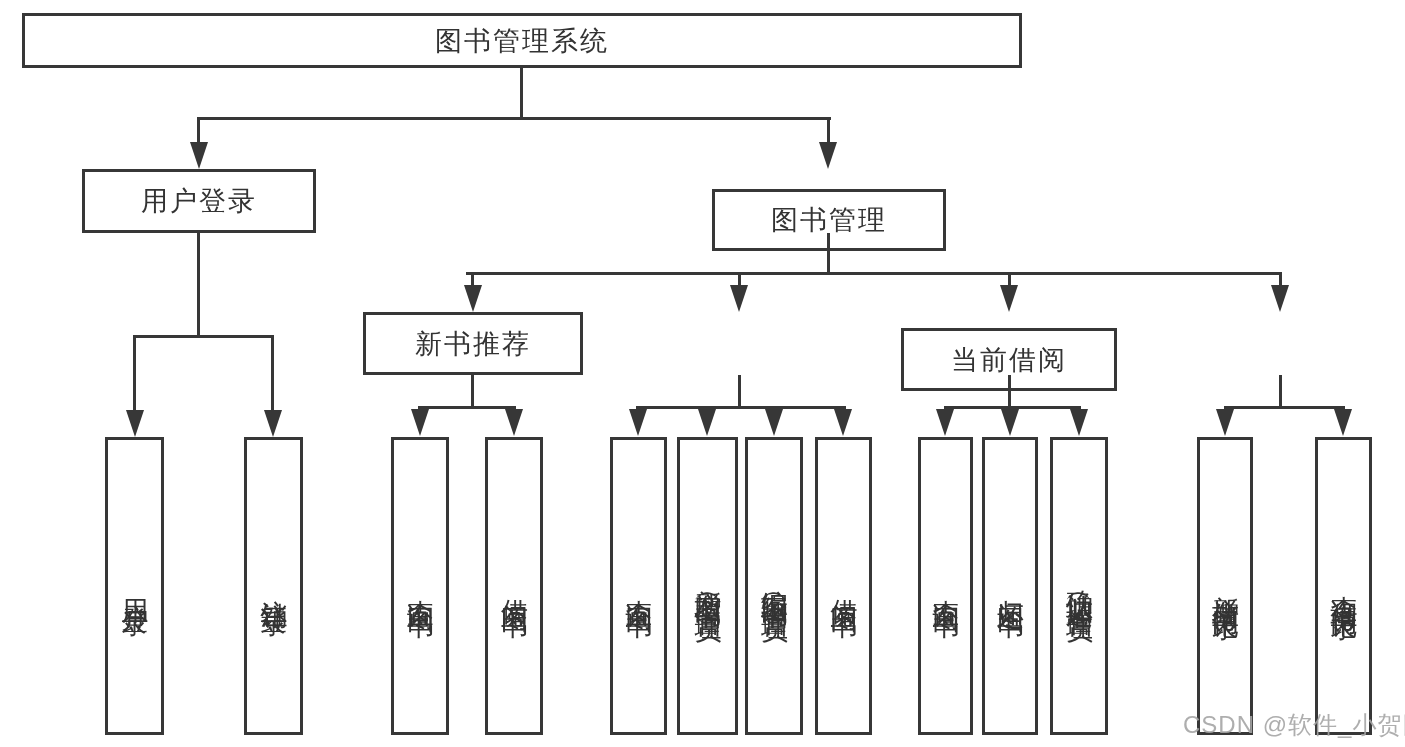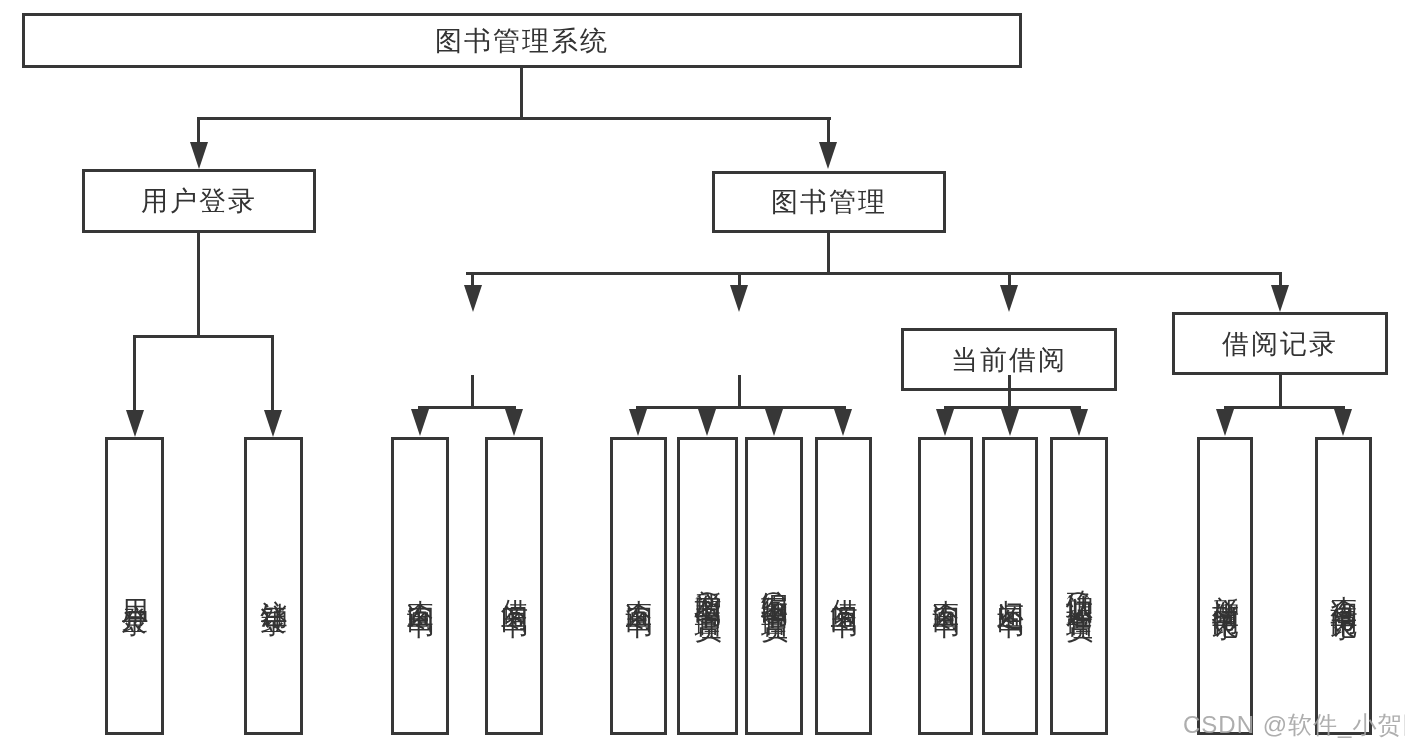--- a/index.html
+++ b/index.html
@@ -47,21 +47,21 @@
   <div class="line" style="left:520px; top:68px; width:3px; height:49px;"></div>
   <div class="line" style="left:197px; top:117px; width:634px; height:3px;"></div>
   <div class="line" style="left:197px; top:117px; width:3px; height:27px;"></div>
   <div class="arrow" style="left:190px; top:142px;"></div>
   <div class="line" style="left:827px; top:117px; width:3px; height:27px;"></div>
   <div class="arrow" style="left:819px; top:142px;"></div>
 
   <div class="box" style="left:82px; top:169px; width:234px; height:64px;">
     <span class="h-label">用户登录</span>
   </div>
-  <div class="box" style="left:712px; top:171px; width:234px; height:62px;">
+  <div class="box" style="left:712px; top:189px; width:234px; height:62px;">
     <span class="h-label">图书管理</span>
   </div>
 
   <div class="line" style="left:197px; top:233px; width:3px; height:102px;"></div>
   <div class="line" style="left:133px; top:335px; width:141px; height:3px;"></div>
   <div class="line" style="left:133px; top:335px; width:3px; height:76px;"></div>
   <div class="arrow" style="left:126px; top:410px;"></div>
   <div class="line" style="left:271px; top:335px; width:3px; height:76px;"></div>
   <div class="arrow" style="left:264px; top:410px;"></div>
 
@@ -69,25 +69,25 @@
   <div class="line" style="left:466px; top:272px; width:816px; height:3px;"></div>
   <div class="line" style="left:471px; top:272px; width:3px; height:15px;"></div>
   <div class="arrow" style="left:464px; top:285px;"></div>
   <div class="line" style="left:738px; top:272px; width:3px; height:15px;"></div>
   <div class="arrow" style="left:730px; top:285px;"></div>
   <div class="line" style="left:1008px; top:272px; width:3px; height:15px;"></div>
   <div class="arrow" style="left:1000px; top:285px;"></div>
   <div class="line" style="left:1279px; top:272px; width:3px; height:15px;"></div>
   <div class="arrow" style="left:1271px; top:285px;"></div>
 
+  <div class="box" style="left:363px; top:312px; width:220px; height:63px;">
+    <span class="h-label">新书推荐</span>
+  </div>
   <div class="box" style="left:901px; top:328px; width:216px; height:63px;">
     <span class="h-label">当前借阅</span>
-  </div>
-  <div class="box" style="left:1172px; top:312px; width:216px; height:63px;">
-    <span class="h-label">借阅记录</span>
   </div>
 
   <div class="line" style="left:471px; top:375px; width:3px; height:31px;"></div>
   <div class="line" style="left:418px; top:406px; width:98px; height:3px;"></div>
   <div class="arrow" style="left:411px; top:409px;"></div>
   <div class="arrow" style="left:505px; top:409px;"></div>
 
   <div class="line" style="left:738px; top:375px; width:3px; height:31px;"></div>
   <div class="line" style="left:636px; top:406px; width:210px; height:3px;"></div>
   <div class="arrow" style="left:629px; top:409px;"></div>

